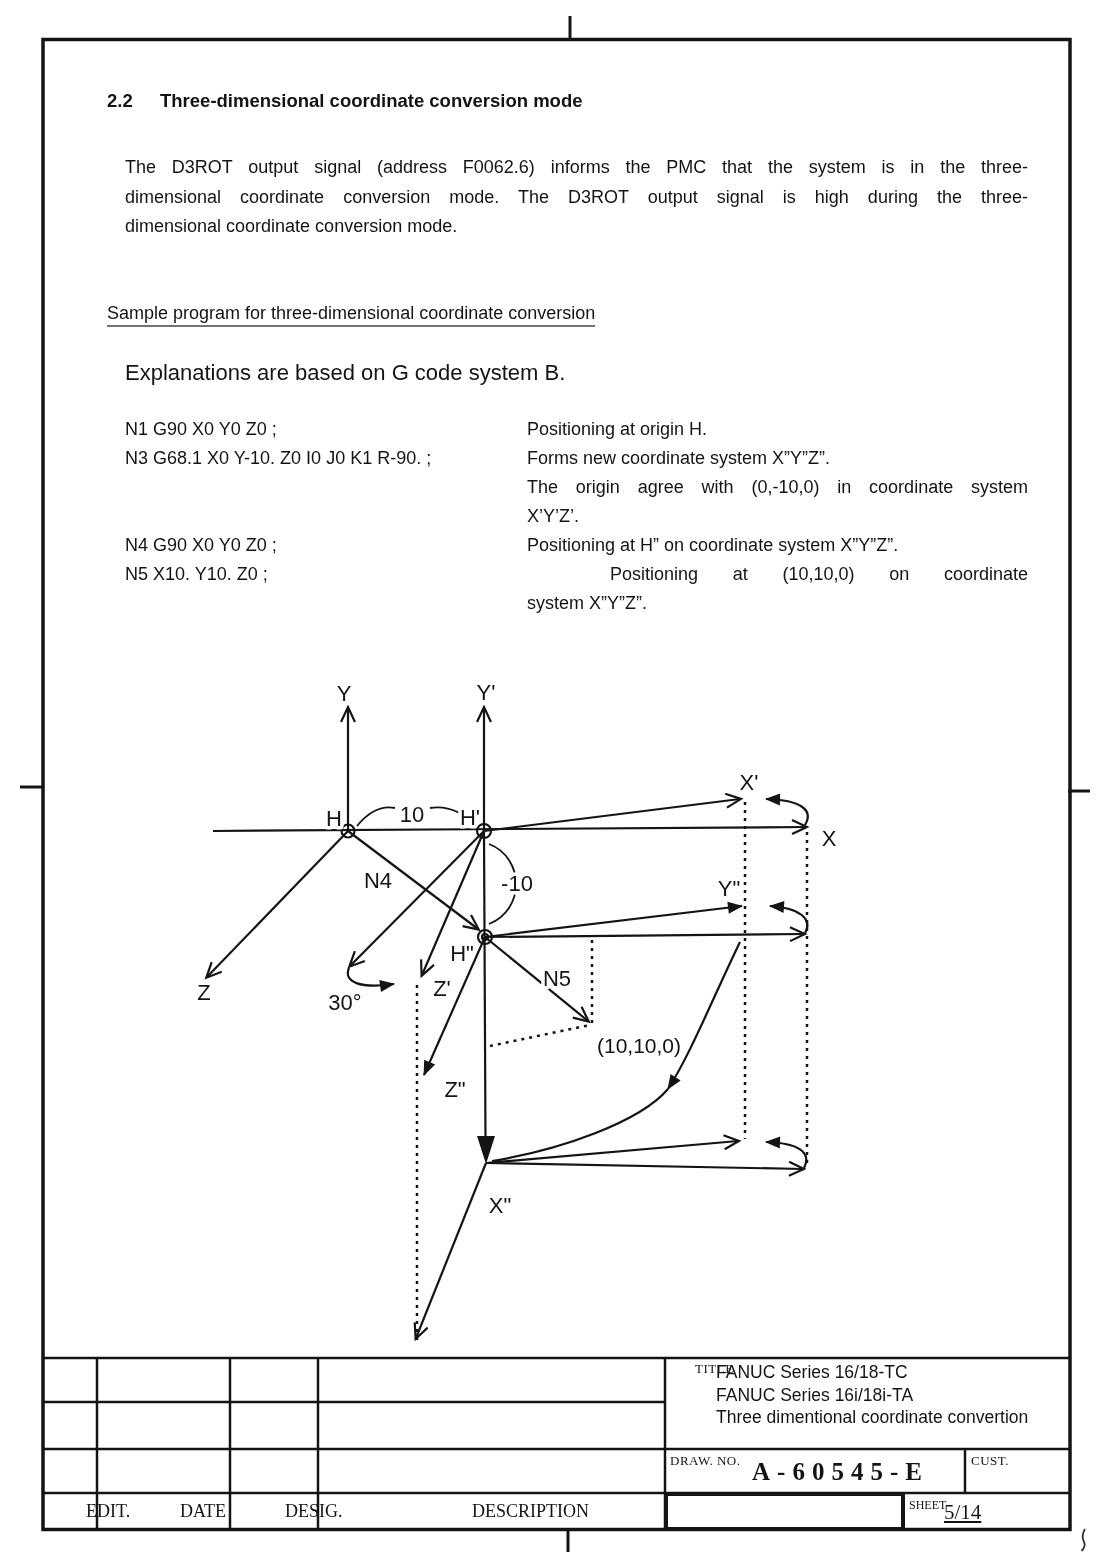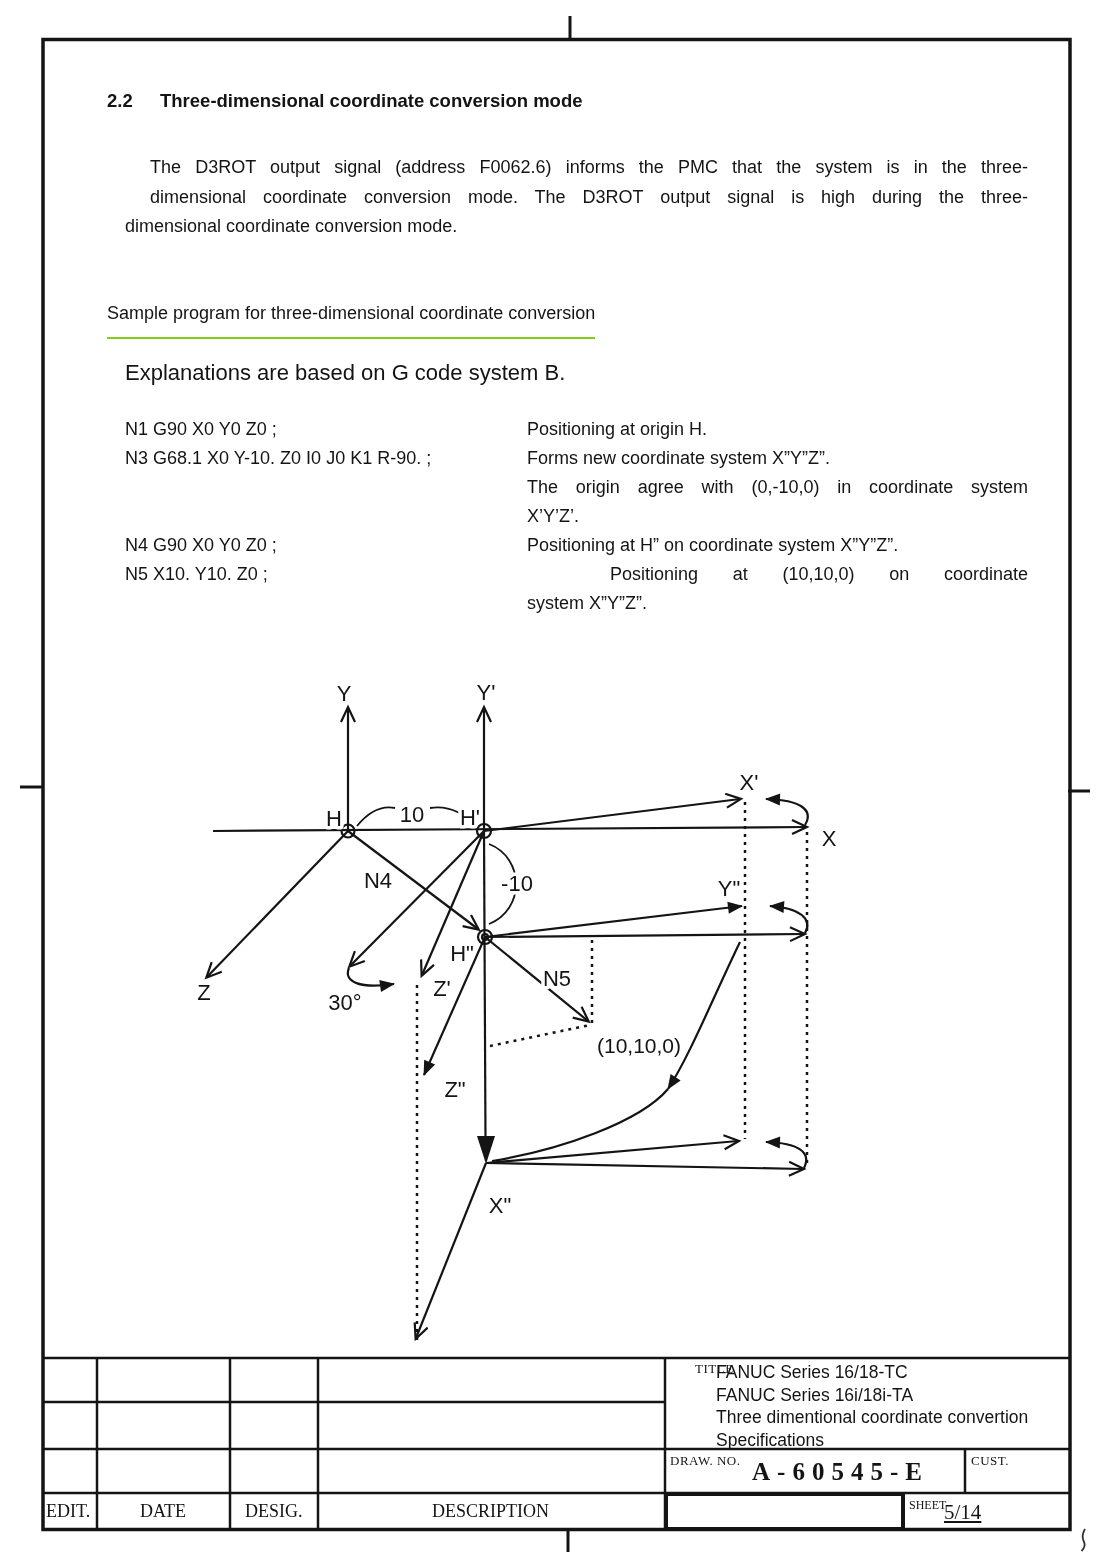--- a/index.html
+++ b/index.html
@@ -5,32 +5,32 @@
   html,body{margin:0;padding:0;background:#e8e8e8;}
   .page{
     position:relative;width:1110px;height:1566px;background:#ffffff;
     font-family:"Liberation Sans",sans-serif;color:#141414;overflow:hidden;
   }
   .art{position:absolute;left:0;top:0;width:1110px;height:1566px;z-index:1;}
   .txt{position:absolute;z-index:2;}
   .heading{left:107px;top:90px;font-size:18.5px;font-weight:bold;display:flex;}
   .heading .num{width:53px;}
   .para{left:125px;top:153px;width:903px;font-size:18px;line-height:29.5px;}
-  .para .jl{text-align:justify;text-align-last:justify;margin-left:25px;}
-  .sampleh{left:107px;top:303px;font-size:18px;border-bottom:2px solid #84cc16;padding-bottom:13px;}
+  .para .jl{text-align:justify;text-align-last:justify;}
+  .sampleh{left:107px;top:303px;font-size:18px;border-bottom:2px solid #737373;padding-bottom:1px;}
   .note{left:125px;top:360px;font-size:22px;}
   .program{left:125px;top:419px;width:903px;font-size:18px;}
   .prow{position:relative;height:29px;}
   .pcode{position:absolute;left:0;top:0;white-space:pre;}
   .pcomment{position:absolute;left:402px;top:0;width:501px;white-space:pre-wrap;}
   .pjust{text-align:justify;text-align-last:justify;white-space:normal;}
   .pindent{padding-left:83px;width:418px;}
   .tb-label{position:absolute;z-index:2;font-family:"Liberation Serif",serif;}
   .tb-small{font-size:13px;letter-spacing:0.5px;}
-  .tb-cell-label{font-size:18px;}
+  .tb-cell-label{font-size:18px;padding-left:40px;}
   .title-lines{position:absolute;left:716px;top:1361px;z-index:2;font-size:17.5px;line-height:22.5px;}
   .drawno{position:absolute;left:752px;top:1458px;z-index:2;font-family:"Liberation Serif",serif;
           font-size:25px;letter-spacing:7px;font-weight:bold;}
   .fanuc{position:absolute;left:667px;top:1494px;width:236px;height:36px;z-index:2;
          display:flex;align-items:center;justify-content:center;
          font-size:33px;font-weight:bold;letter-spacing:1px;transform:scaleY(1.02);}
   .sheetno{position:absolute;left:944px;top:1500px;z-index:2;font-family:"Liberation Serif",serif;font-size:21px;text-decoration:underline;}
   svg text{font-family:"Liberation Sans",sans-serif;fill:#141414;}
   .halo{paint-order:stroke;stroke:#ffffff;stroke-width:7px;stroke-linejoin:round;}
 </style>
@@ -187,21 +187,20 @@
       <span class="pcode"></span>
       <span class="pcomment">system X”Y”Z”.</span>
     </div>
   </div>
 
   <div class="tb-label tb-small" style="left:668px;top:1361px;margin-left:27px;">TITLE</div>
   <div class="title-lines">
     <div>FANUC Series 16/18-TC</div>
     <div>FANUC Series 16i/18i-TA</div>
     <div>Three dimentional coordinate convertion</div>
-    <div>Specifications</div>
   </div>
 
   <div class="tb-label tb-small" style="left:670px;top:1453px;">DRAW. NO.</div>
   <div class="drawno">A-60545-E</div>
   <div class="tb-label tb-small" style="left:971px;top:1453px;">CUST.</div>
 
   <div class="tb-label" style="left:909px;top:1498px;font-size:12px;">SHEET</div>
   <div class="sheetno">5/14</div>
 
   <div class="tb-label tb-cell-label" style="left:46px;top:1501px;">EDIT.</div>

